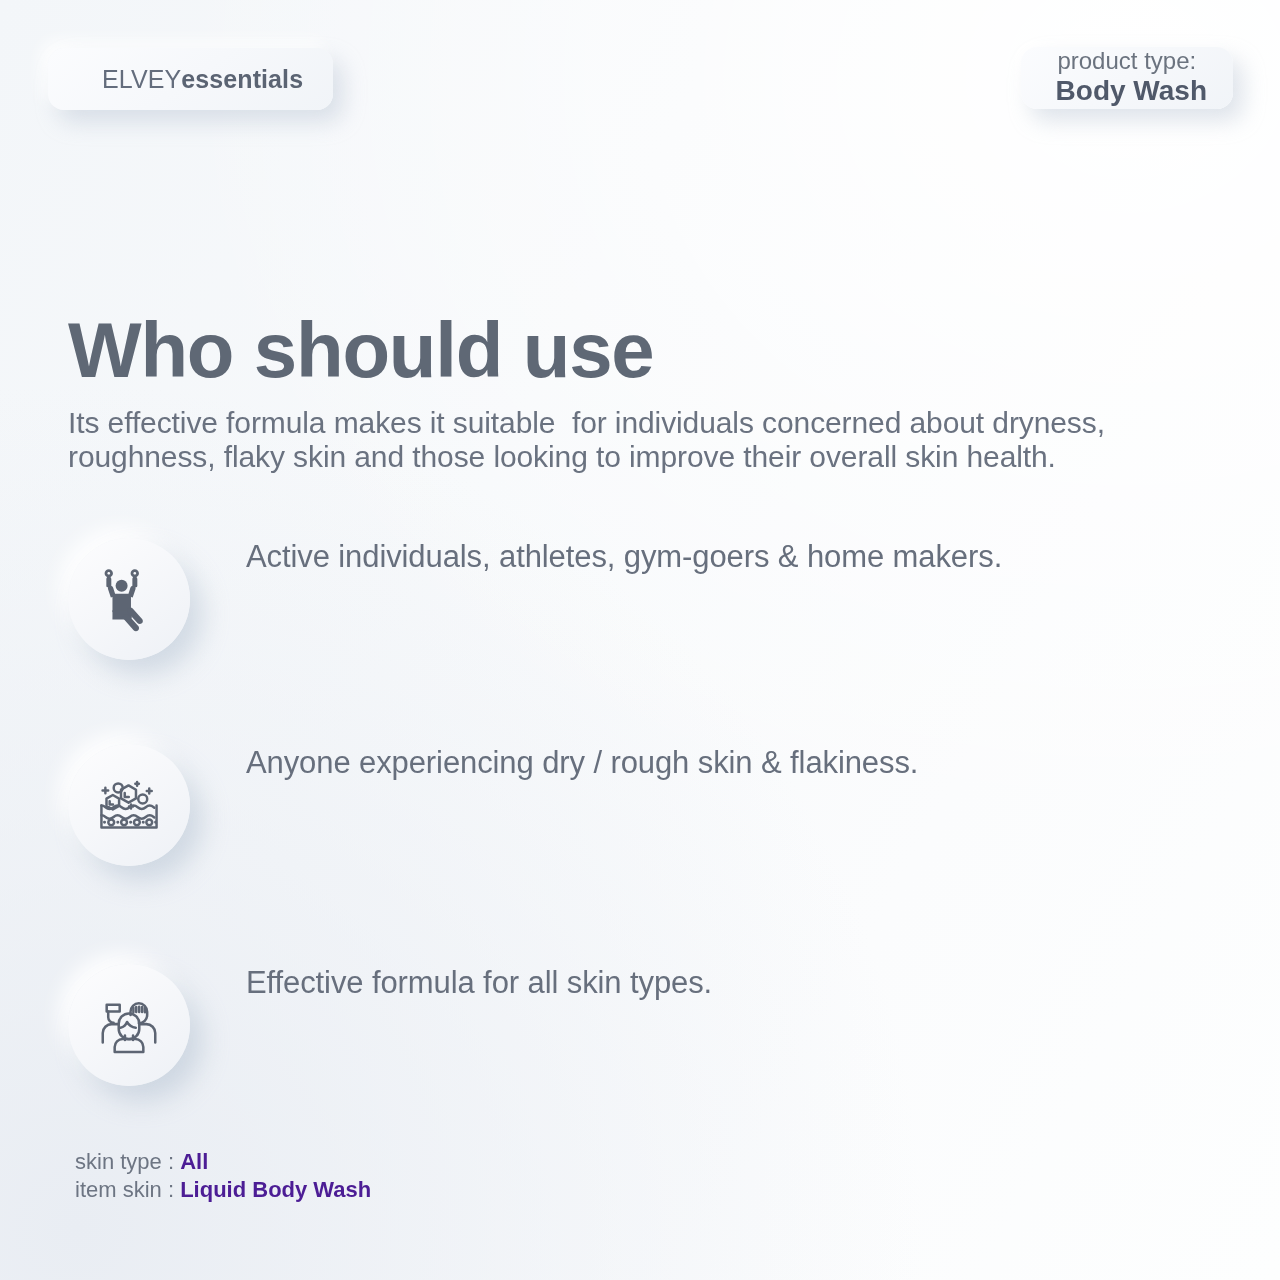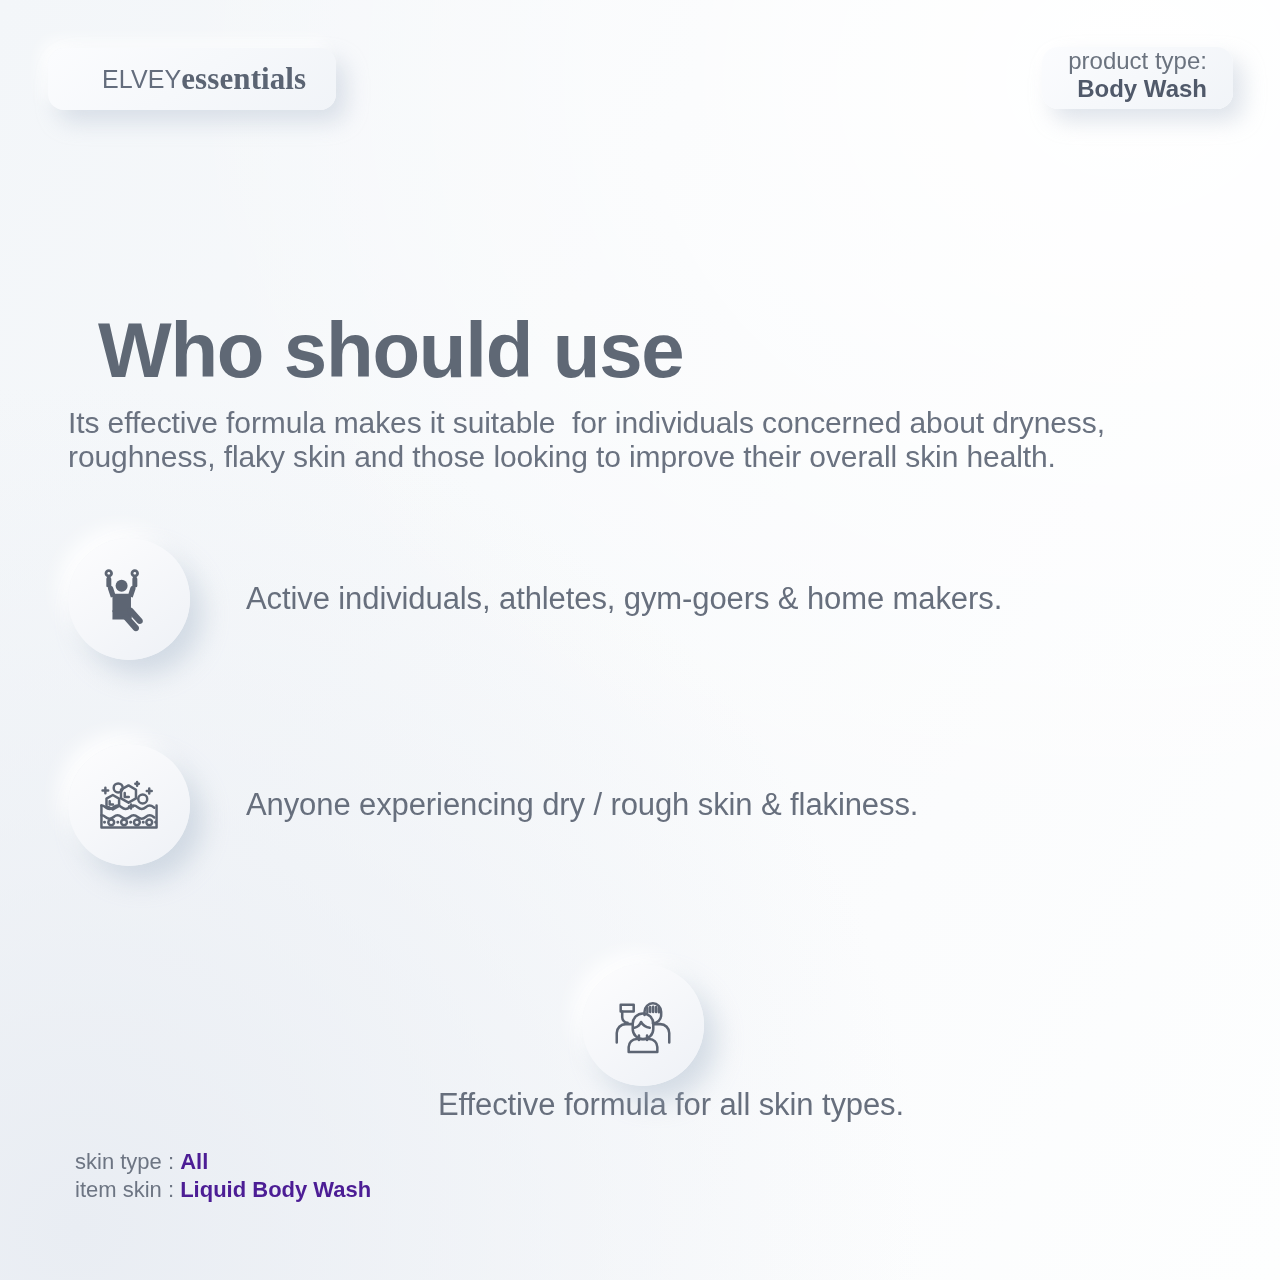--- a/index.html
+++ b/index.html
@@ -49,49 +49,47 @@
     flex-direction: column;
   }
   .logo-light {
     font-size: 25px;
     font-weight: 400;
     color: #646d7d;
     letter-spacing: 0.1px;
     margin-left: 24px;
   }
   .logo-bold {
-    font-size: 31px;
+    font-size: 25px;
     font-weight: 700;
     color: #5b6473;
     letter-spacing: 0.1px;
-    font-family: Liberation Serif, serif;
   }
   .type-light {
     font-size: 24px;
     font-weight: 400;
     color: #6b737f;
   }
   .type-bold {
-    font-size: 24px;
+    font-size: 28px;
     font-weight: 700;
     color: #50596a;
     margin-left: 9px;
   }
 
   
   .headline {
     position: absolute;
     left: 68px;
     top: 259px;
     font-size: 78px;
     line-height: 1;
     font-weight: 700;
     color: #5f6875;
     letter-spacing: -1.2px;
-    margin-left: 30px;
   }
 
   .intro {
     position: absolute;
     left: 68px;
     top: 376px;
     width: 1160px;
     font-size: 30px;
     line-height: 34px;
     font-weight: 400;
@@ -99,25 +97,25 @@
     letter-spacing: -0.1px;
     white-space: pre-wrap;
   }
 
   
   .row {
     position: absolute;
     left: 68px;
     width: 1150px;
     display: flex;
-    align-items: center;
+    align-items: flex-start;
   }
   .row-1 { top: 538px; }
   .row-2 { top: 744px; }
-  .row-3 { top: 964px; flex-direction: column; }
+  .row-3 { top: 964px; }
 
   .icon-circle {
     position: relative;
     flex: 0 0 auto;
     width: 122px;
     height: 122px;
     border-radius: 50%;
     background: linear-gradient(145deg, #fdfdfe 0%, #eef1f6 100%);
     box-shadow:
       13px 15px 26px rgba(170,186,205,0.45),

